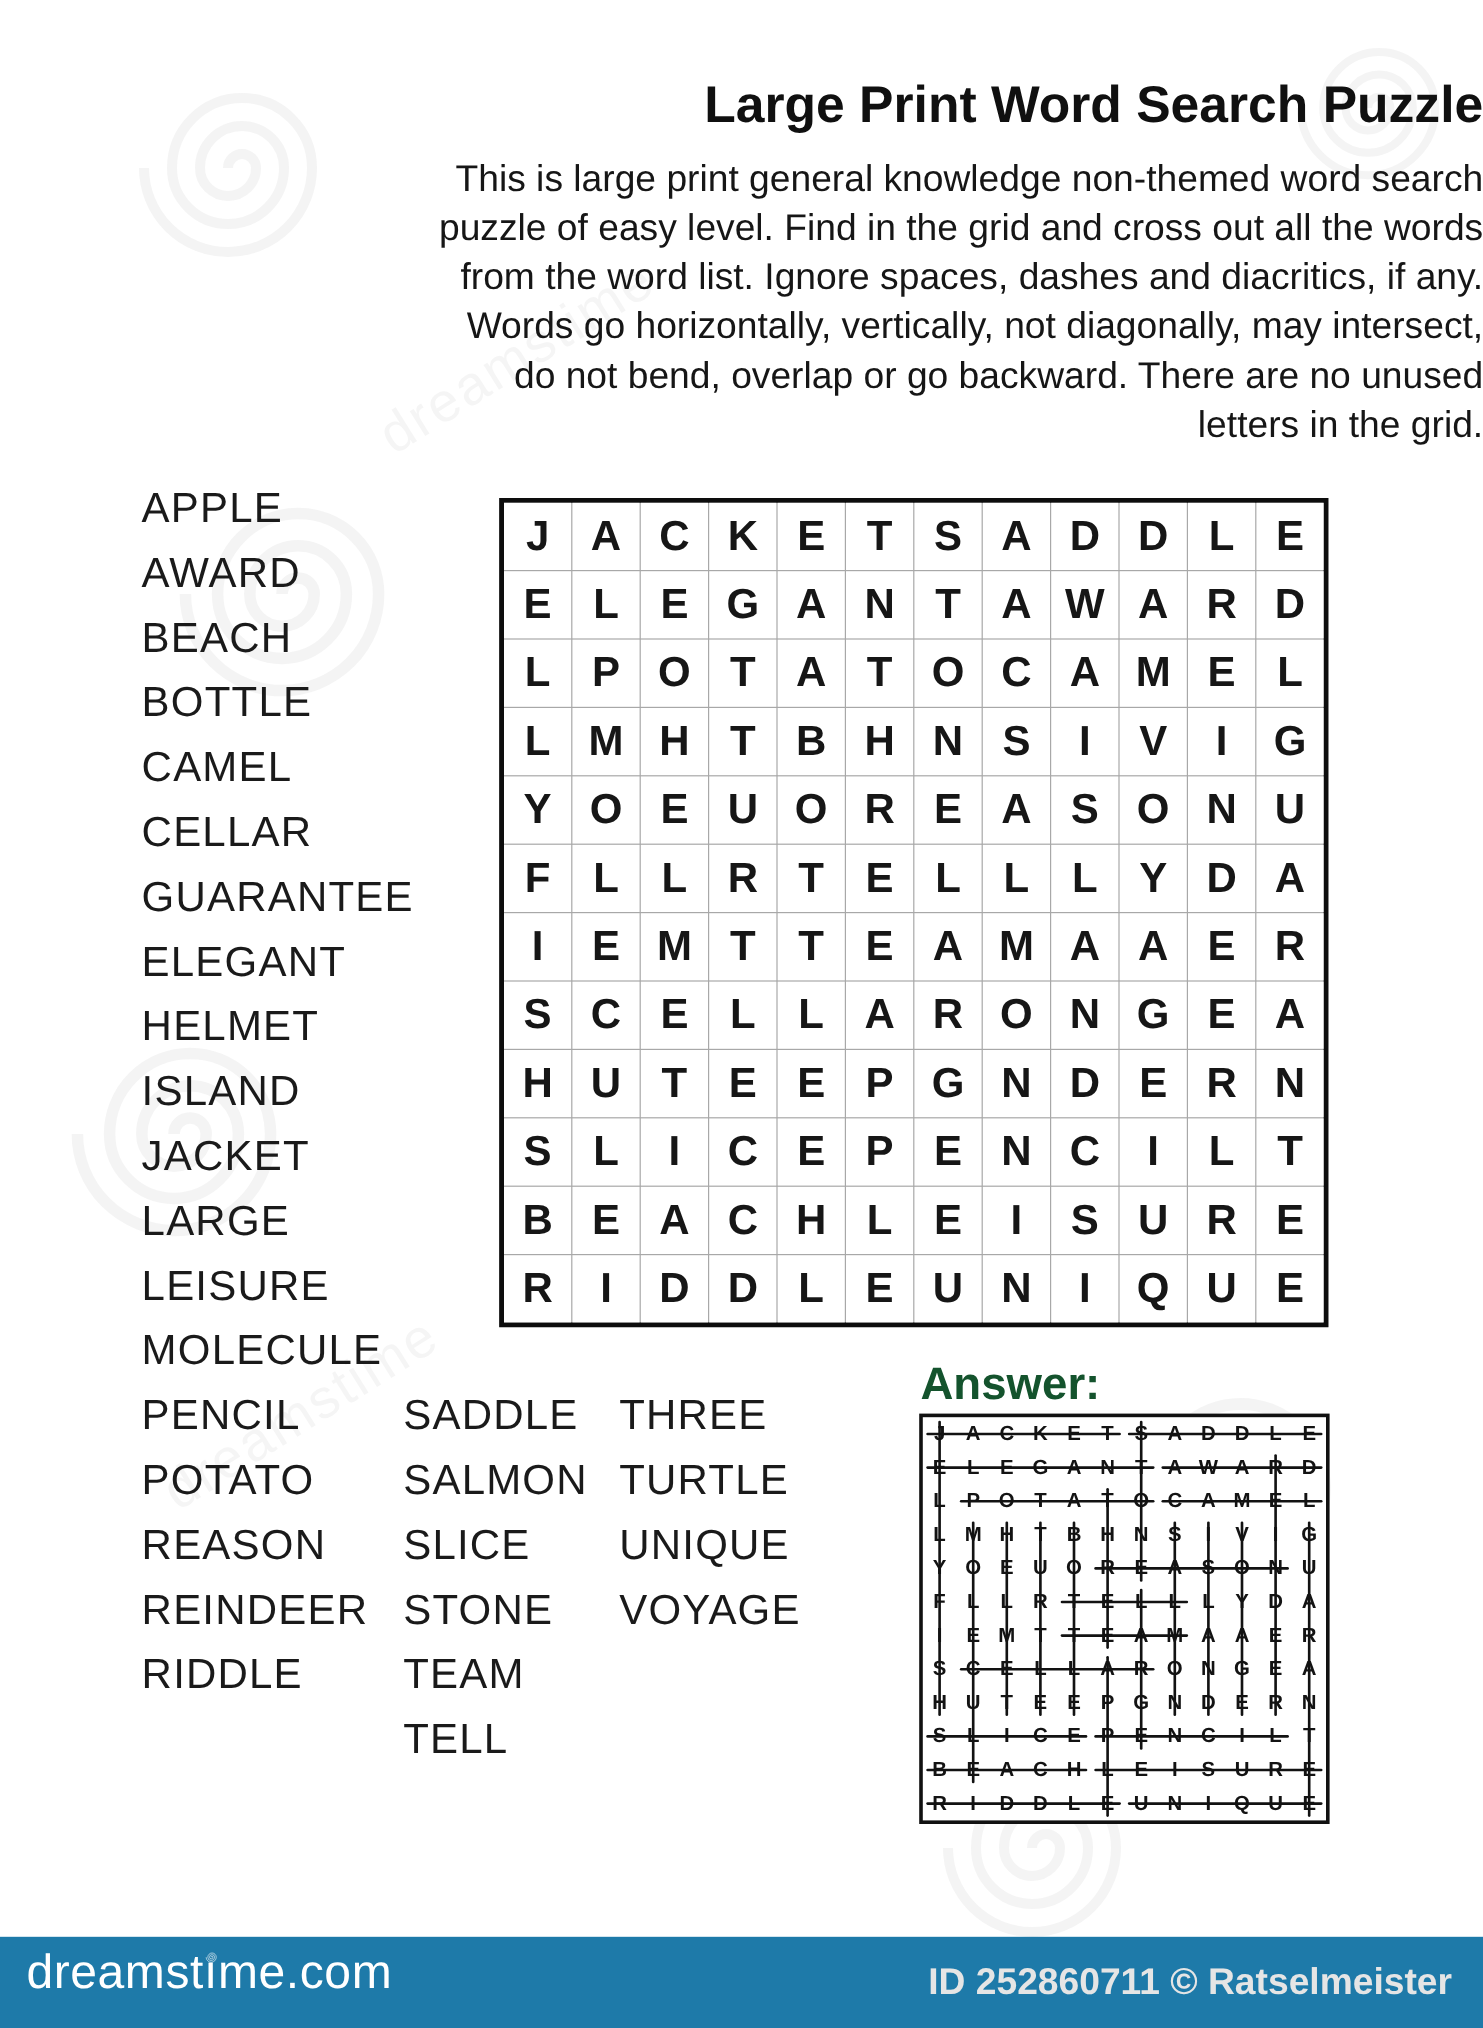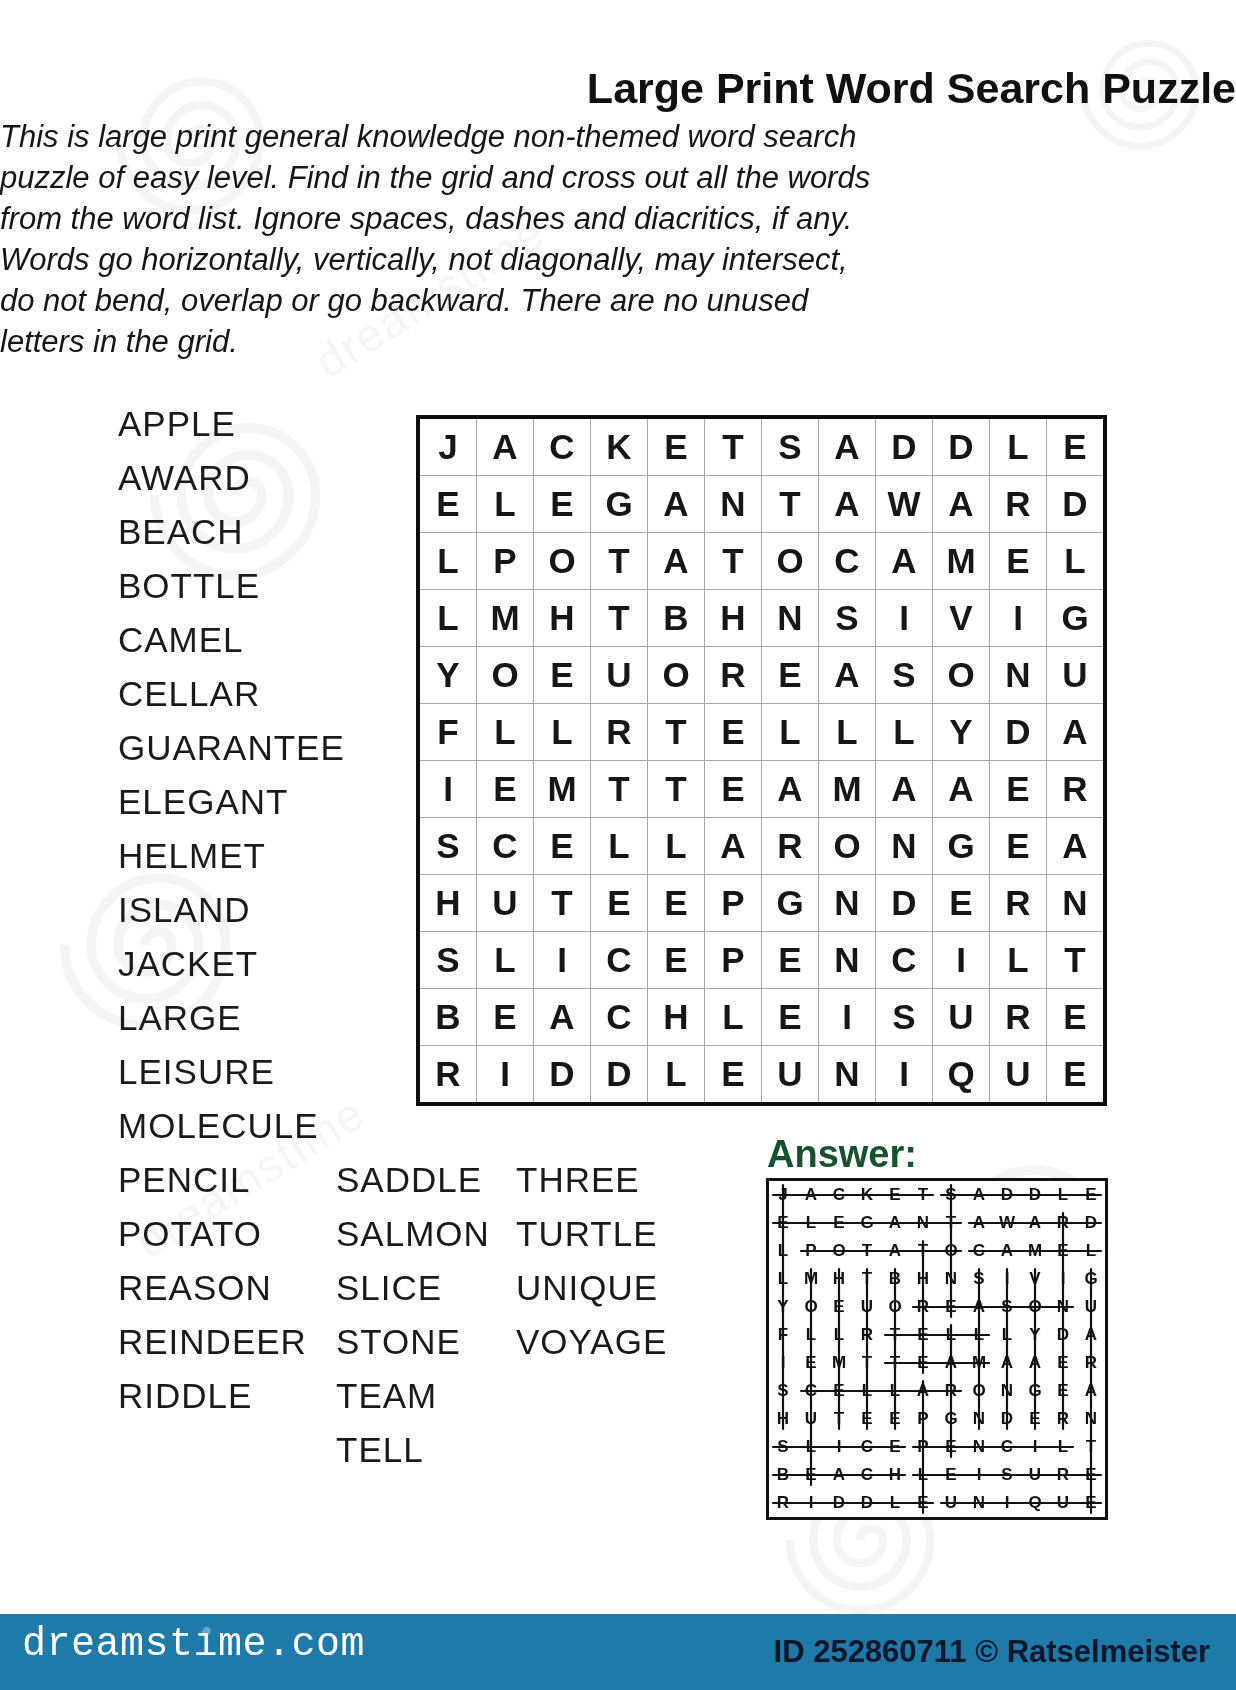--- a/index.html
+++ b/index.html
@@ -16,21 +16,21 @@
   .wm-text {
     position:absolute; font-size:46px; letter-spacing:2px; color:#555;
     opacity:.055; transform:rotate(-32deg); pointer-events:none; white-space:nowrap;
   }
 
   
   .title {
     position:absolute; top:64px; left:0; right:0; margin:0;
     text-align:right; font-size:43px; font-weight:700; color:#101010;
   }
-  .instructions { position:absolute; top:116px; left:0; right:0; text-align:left;font-style:italic; }
+  .instructions { position:absolute; top:128px; left:0; right:0; text-align:right; }
   .instr-line { font-size:31px; line-height:41px; color:#161616; }
 
   
   .word-col { position:absolute; }
   #wcol1 { left:118px; top:397px; }
   #wcol2 { left:336px; top:1153px; }
   #wcol3 { left:516px; top:1153px; }
   .word-item {
     height:54px; display:flex; align-items:center;
     font-size:35px; letter-spacing:1px; color:#1a1a1a; white-space:nowrap;
@@ -65,28 +65,28 @@
     font-size:17px; font-weight:700; color:#131313;
   }
   .strike-svg { position:absolute; left:0; top:0; }
   .strike-svg line { stroke:#121212; stroke-width:2.2; stroke-linecap:round; }
 
   
   .footer { position:absolute; left:0; top:1614px; width:1236px; height:76px; background:#1e7aa9; }
   .logo {
     position:absolute; left:22px; top:0; height:60px;
     display:flex; align-items:center;
-    font-size:40px; color:#ffffff; letter-spacing:.5px;font-family:Liberation Mono, monospace;
+    font-size:40px; color:#ffffff; letter-spacing:.5px;
   }
   .i-wrap { display:inline-block; position:relative; }
   .i-spiral { position:absolute; left:50%; transform:translateX(-50%); top:3px; color:#fff; }
   .credit {
     position:absolute; right:26px; top:0; height:76px;
     display:flex; align-items:center;
-    font-size:31px; font-weight:700; color:#0f172a; white-space:nowrap;
+    font-size:31px; font-weight:700; color:#e5e5e5; white-space:nowrap;
   }
   .hidden-defs { position:absolute; width:0; height:0; overflow:hidden; }
 </style>
 </head>
 <body>
 
 <svg class="hidden-defs" aria-hidden="true">
   <symbol id="spiral" viewBox="0 0 120 120">
     <path d="M60 60 a7 7 0 0 1 14 0 a14 14 0 0 1 -28 0 a21 21 0 0 1 42 0 a28 28 0 0 1 -56 0 a35 35 0 0 1 70 0 a42 42 0 0 1 -84 0" fill="none" stroke="currentColor" stroke-width="5"></path>
   </symbol>

